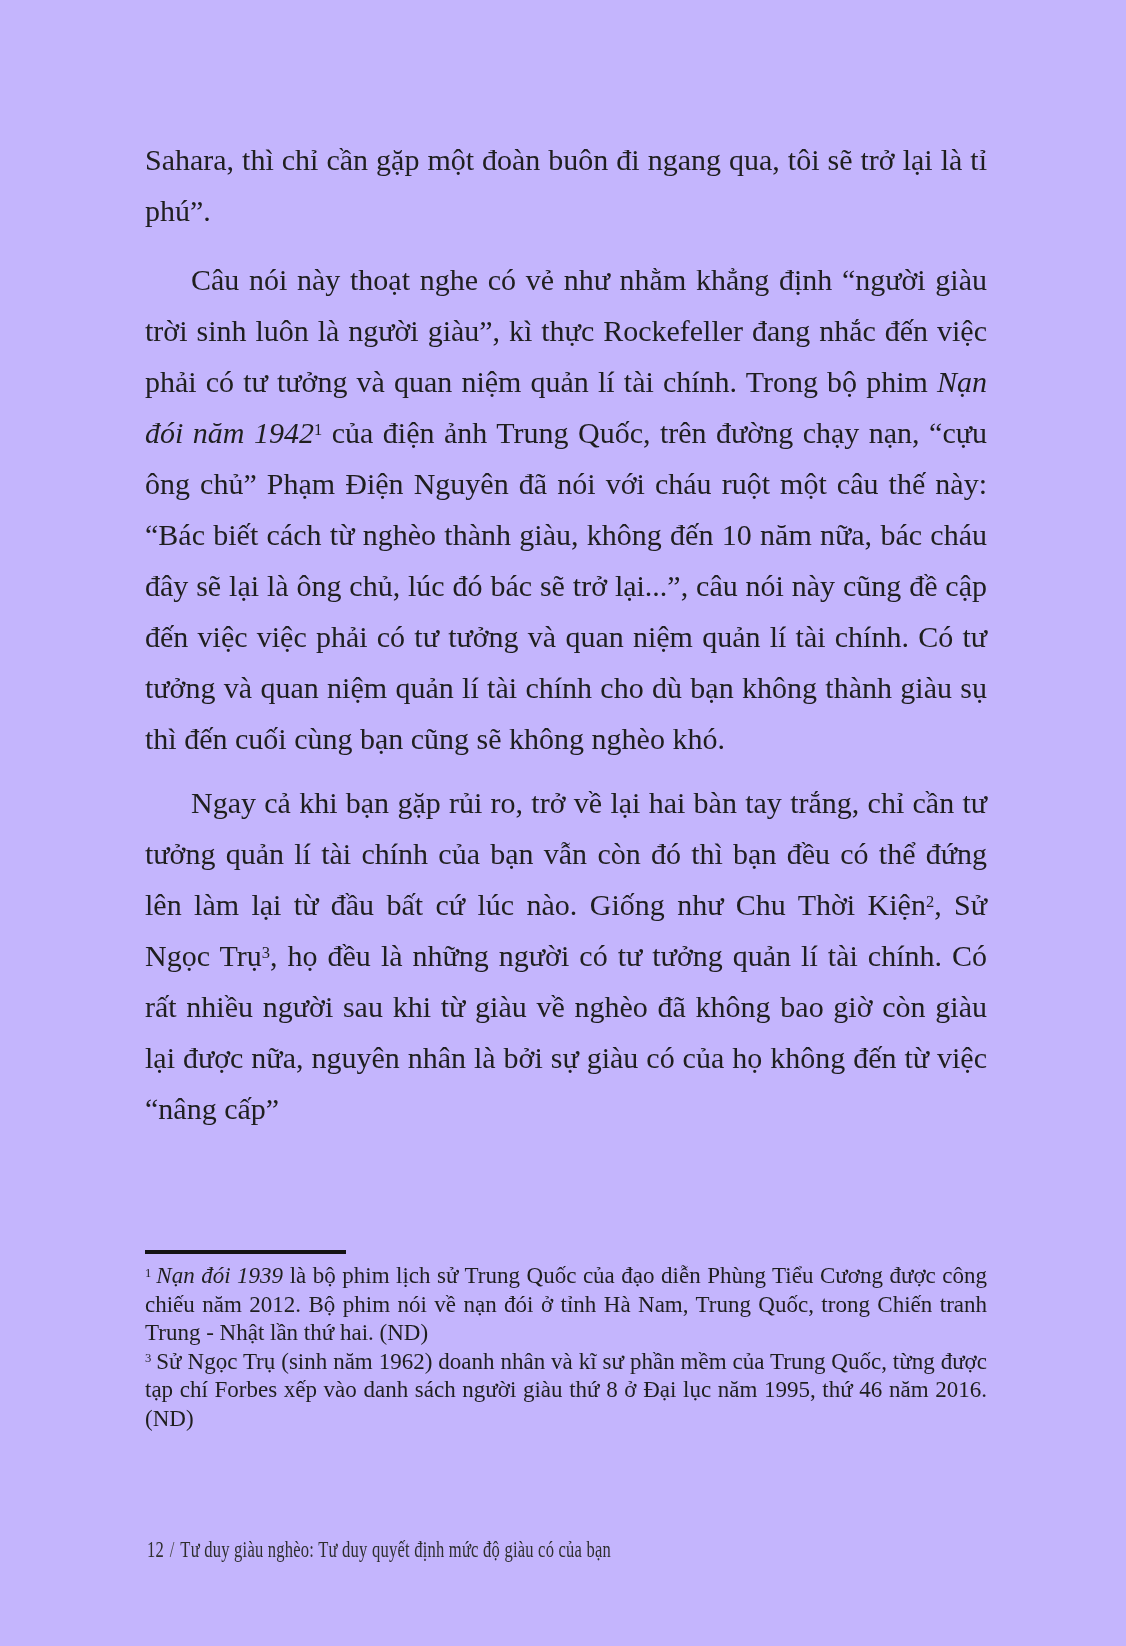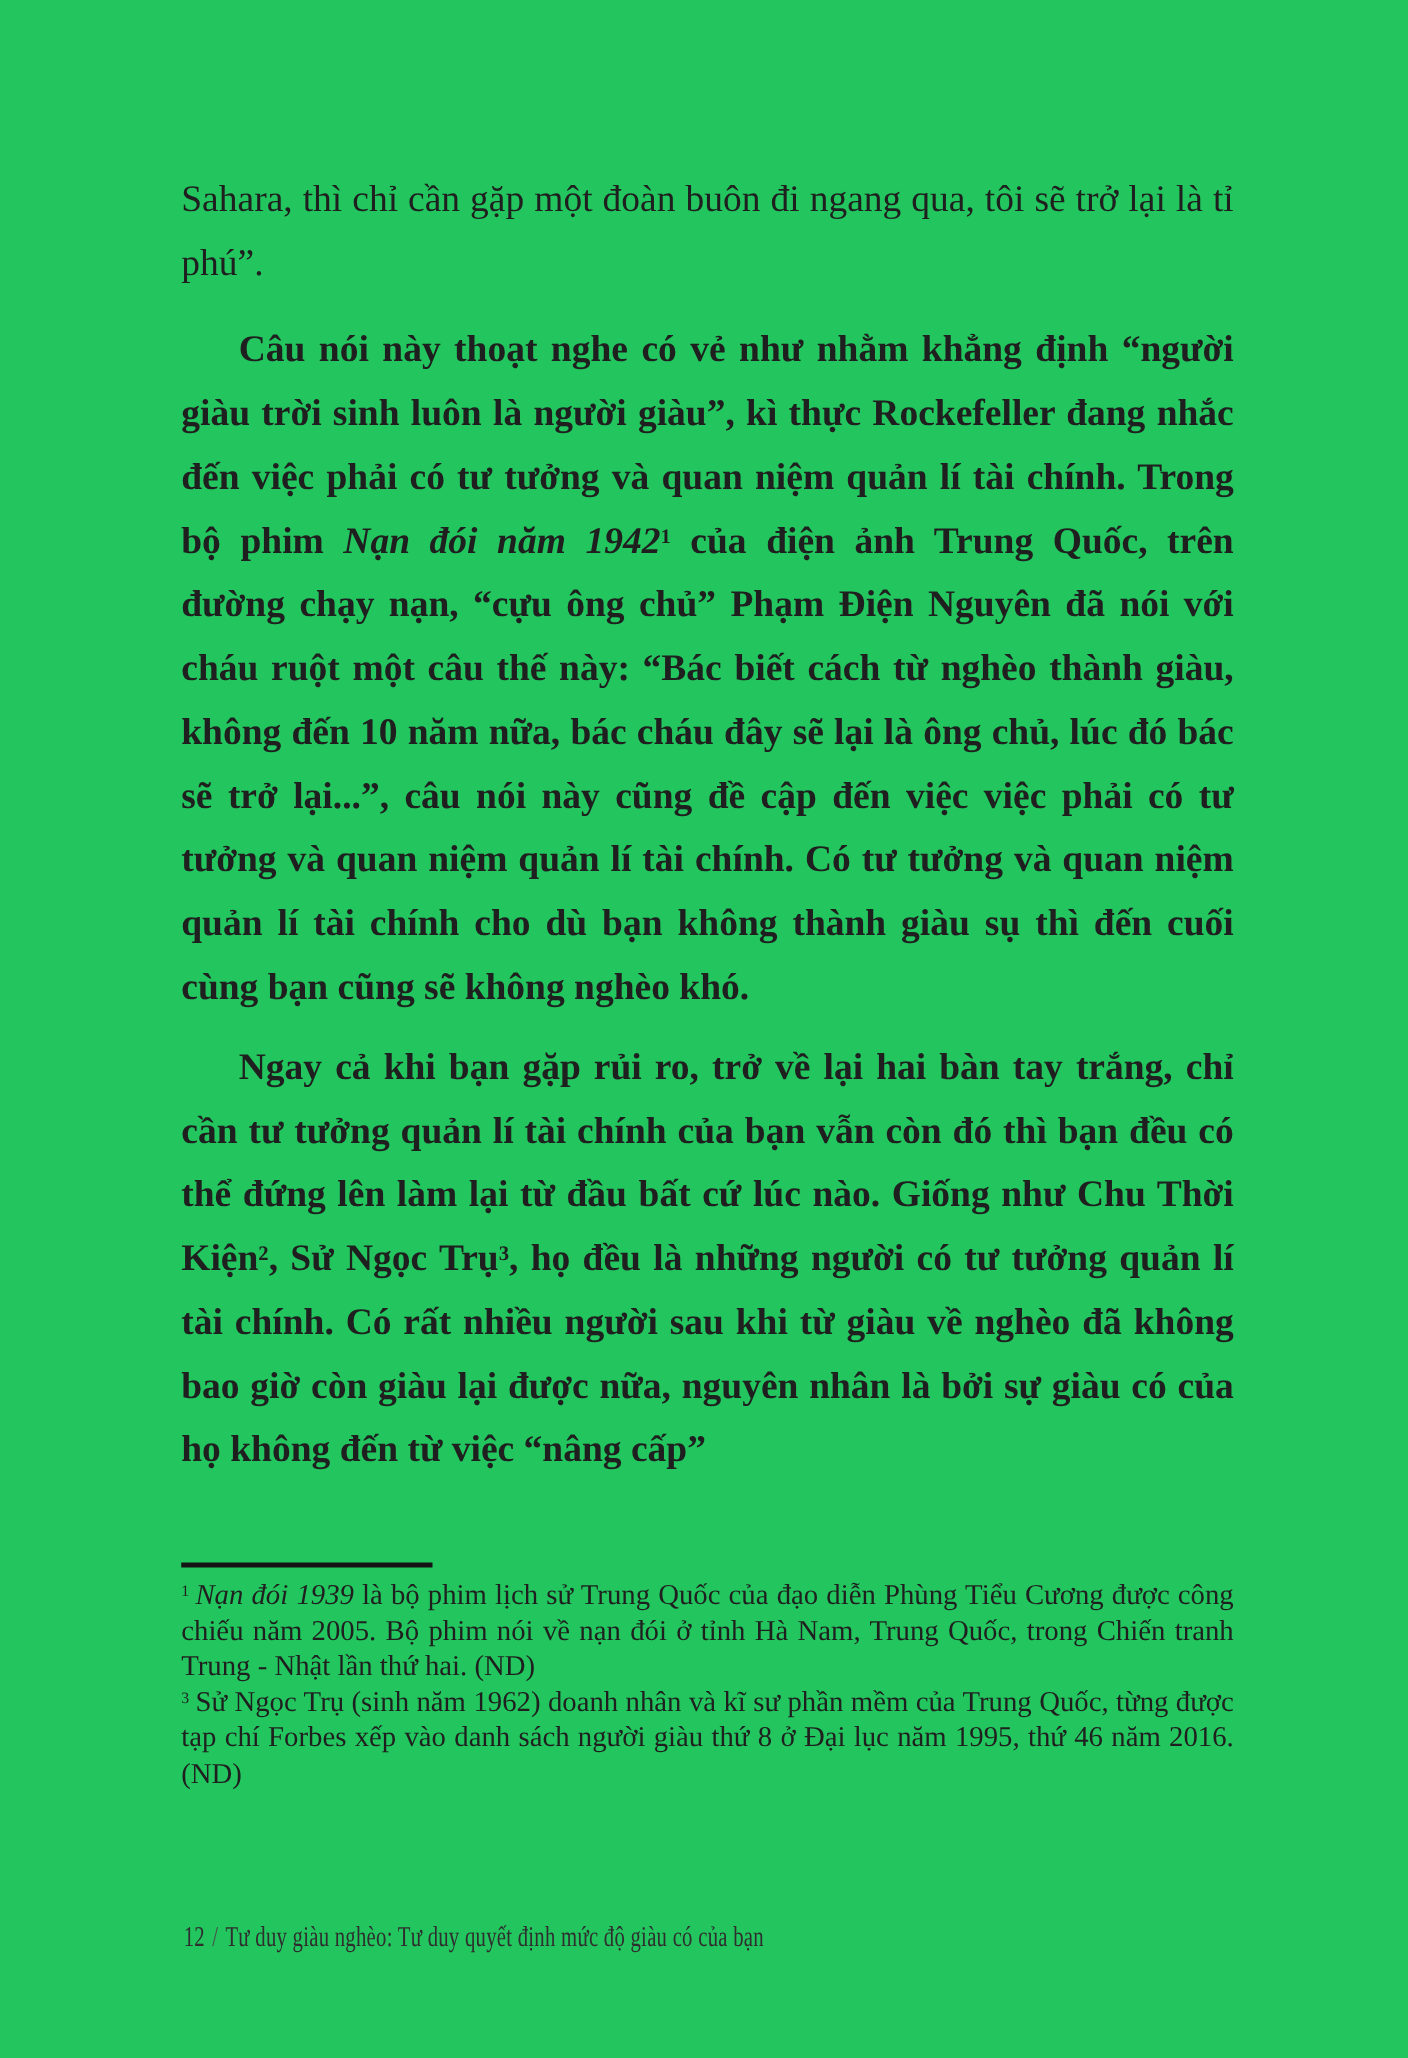--- a/index.html
+++ b/index.html
@@ -6,40 +6,40 @@
   body {
     width: 1126px;
     height: 1646px;
     background: #ffffff;
     font-family: "Liberation Serif", serif;
   }
   .page {
     position: relative;
     width: 1126px;
     height: 1646px;
-    background: #22c55e;
+    background: #c4b5fd;
     color: #1f1f1f;
     overflow: hidden;
   }
   .body-text {
     position: absolute;
     left: 145px;
     top: 134px;
     width: 842px;
   }
   .para {
     margin: 0;
     font-size: 30px;
     line-height: 51px;
     text-align: justify;
     color: #1f1f1f;
   }
   .para.gap-lg { margin-bottom: 18px; }
   .para.gap-md { margin-bottom: 13px; }
-  .para.indent { text-indent: 46px; font-weight: bold; }
+  .para.indent { text-indent: 46px; }
   sup.ref {
     font-size: 0.55em;
     line-height: 0;
     vertical-align: baseline;
     position: relative;
     top: -0.5em;
   }
   .italic { font-style: italic; }
   .footnotes {
     position: absolute;
@@ -86,21 +86,21 @@
     <p class="para gap-md indent"><span>Câu nói này thoạt nghe có vẻ như nhằm khẳng định “người giàu trời sinh luôn là người giàu”, kì thực Rockefeller đang nhắc đến việc phải có tư tưởng và quan niệm quản lí tài chính. Trong bộ phim </span><span class="italic">Nạn đói năm 1942</span><sup class="ref">1</sup><span> của điện ảnh Trung Quốc, trên đường chạy nạn, “cựu ông chủ” Phạm Điện Nguyên đã nói với cháu ruột một câu thế này: “Bác biết cách từ nghèo thành giàu, không đến 10 năm nữa, bác cháu đây sẽ lại là ông chủ, lúc đó bác sẽ trở lại...”, câu nói này cũng đề cập đến việc việc phải có tư tưởng và quan niệm quản lí tài chính. Có tư tưởng và quan niệm quản lí tài chính cho dù bạn không thành giàu sụ thì đến cuối cùng bạn cũng sẽ không nghèo khó.</span></p>
 
     <p class="para indent"><span>Ngay cả khi bạn gặp rủi ro, trở về lại hai bàn tay trắng, chỉ cần tư tưởng quản lí tài chính của bạn vẫn còn đó thì bạn đều có thể đứng lên làm lại từ đầu bất cứ lúc nào. Giống như Chu Thời Kiện</span><sup class="ref">2</sup><span>, Sử Ngọc Trụ</span><sup class="ref">3</sup><span>, họ đều là những người có tư tưởng quản lí tài chính. Có rất nhiều người sau khi từ giàu về nghèo đã không bao giờ còn giàu lại được nữa, nguyên nhân là bởi sự giàu có của họ không đến từ việc “nâng cấp”</span></p>
 
   </main>
 
   <section class="footnotes">
 
     <div class="fn-rule"></div>
 
-    <p class="fnote"><sup class="ref fn-marker">1</sup><span class="italic">Nạn đói 1939</span><span> là bộ phim lịch sử Trung Quốc của đạo diễn Phùng Tiểu Cương được công chiếu năm 2005. Bộ phim nói về nạn đói ở tỉnh Hà Nam, Trung Quốc, trong Chiến tranh Trung - Nhật lần thứ hai. (ND)</span></p>
+    <p class="fnote"><sup class="ref fn-marker">1</sup><span class="italic">Nạn đói 1939</span><span> là bộ phim lịch sử Trung Quốc của đạo diễn Phùng Tiểu Cương được công chiếu năm 2012. Bộ phim nói về nạn đói ở tỉnh Hà Nam, Trung Quốc, trong Chiến tranh Trung - Nhật lần thứ hai. (ND)</span></p>
 
 
     <p class="fnote"><sup class="ref fn-marker">3</sup><span>Sử Ngọc Trụ (sinh năm 1962) doanh nhân và kĩ sư phần mềm của Trung Quốc, từng được tạp chí Forbes xếp vào danh sách người giàu thứ 8 ở Đại lục năm 1995, thứ 46 năm 2016. (ND)</span></p>
 
   </section>
 
   <footer class="page-footer"><span>12</span><span class="sep">/</span><span>Tư duy giàu nghèo: Tư duy quyết định mức độ giàu có của bạn</span></footer>
 
 </div>
 

